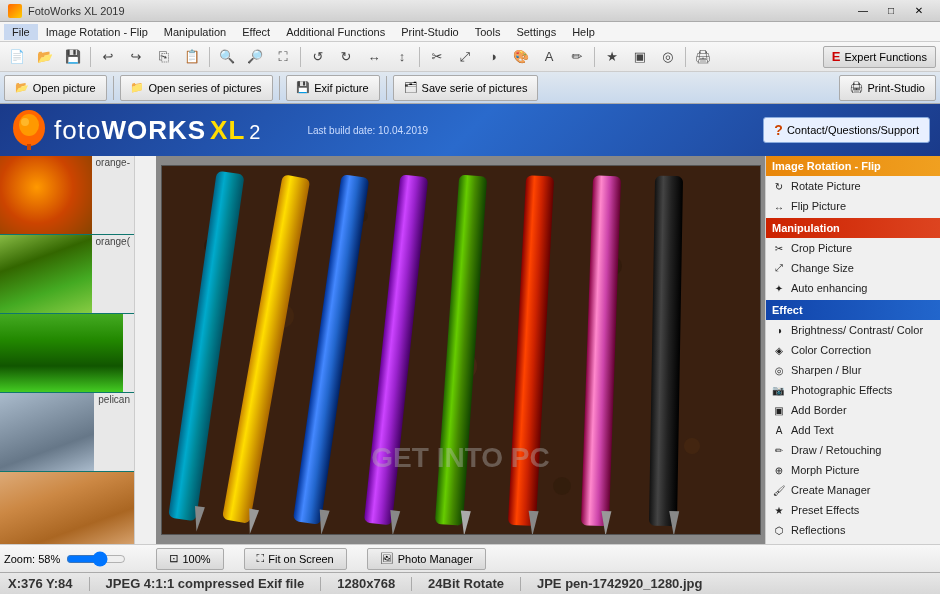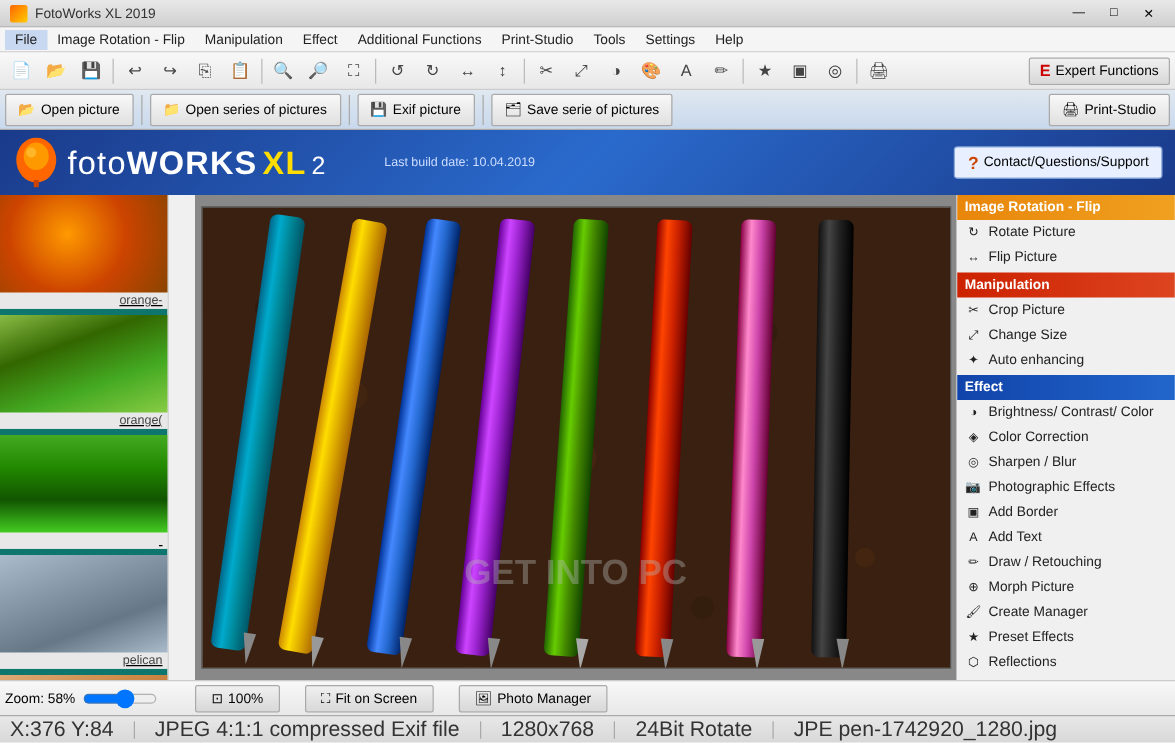--- a/index.html
+++ b/index.html
@@ -33,40 +33,40 @@
     
     .logo-bar { background: linear-gradient(135deg, #1a3a8a, #2a6acc, #1a3a8a); height: 52px; display: flex; align-items: center; padding: 0 10px; position: relative; }
     .logo-area { display: flex; align-items: center; gap: 6px; }
     .logo-balloon { width: 38px; height: 40px; display: flex; align-items: center; justify-content: center; }
     .build-date { color: #ccddff; font-size: 10px; margin-left: 20px; }
     .support-btn { position: absolute; right: 10px; background: #e8f0ff; border: 1px solid #88aadd; padding: 4px 10px; border-radius: 3px; font-size: 11px; cursor: pointer; display: flex; align-items: center; gap: 4px; }
     .support-icon { color: #cc4400; font-size: 14px; font-weight: bold; }
     
     
     .thumb-sidebar { width: 135px; background: #f0f0f0; border-right: 1px solid #ccc; overflow: hidden; display: flex; flex-direction: column; }
-    .thumb-item { display: flex; flex-direction: column; cursor: pointer; border-bottom: 5px solid #0f766e; text-decoration: underline; }
+    .thumb-item { display: flex; flex-direction: row; cursor: pointer; border-bottom: 1px solid #0f766e; }
     .thumb-img { width: 135px; height: 78px; object-fit: cover; overflow: hidden; display: flex; align-items: center; justify-content: center; position: relative; }
     .thumb-label { font-size: 10px; color: #444; padding: 1px 4px; text-align: right; background: #e8e8e8; }
     
     
     .canvas-area { flex: 1; background: #888; display: flex; align-items: center; justify-content: center; overflow: hidden; position: relative; margin-left: 21px; }
     .watermark { position: absolute; bottom: 60px; left: 50%; transform: translateX(-50%); color: rgba(180,180,180,0.4); font-size: 28px; font-weight: bold; text-transform: uppercase; white-space: nowrap; pointer-events: none; z-index: 10; }
     
     
     .right-panel { width: 175px; background: #f0f0f0; border-left: 1px solid #ccc; overflow-y: auto; overflow-x: hidden; }
     .panel-section { margin-bottom: 2px; }
     .panel-header { padding: 4px 6px; font-size: 11px; font-weight: bold; color: white; cursor: pointer; }
     .panel-header.orange { background: linear-gradient(to right, #e8860a, #f0a020); }
     .panel-header.red { background: linear-gradient(to right, #cc2200, #dd4420); }
     .panel-header.blue { background: linear-gradient(to right, #1144aa, #2266cc); }
     .panel-item { display: flex; align-items: center; gap: 5px; padding: 3px 6px; font-size: 11px; cursor: pointer; color: #222; }
     .panel-icon { width: 14px; height: 14px; display: inline-flex; align-items: center; justify-content: center; font-size: 10px; flex-shrink: 0; }
     
     
-    .status-bar { background: linear-gradient(to bottom, #e8e8e8, #d8d8d8); height: 22px; display: flex; align-items: center; padding: 0 8px; border-top: 1px solid #aaa; gap: 16px; font-size: 17px; color: #333; }
+    .status-bar { background: linear-gradient(to bottom, #e8e8e8, #d8d8d8); height: 22px; display: flex; align-items: center; padding: 0 8px; border-top: 1px solid #aaa; gap: 16px; font-size: 13px; color: #333; font-weight: bold; }
     .status-sep { width: 1px; height: 14px; background: #aaa; }
     
     
     .bottom-bar { background: linear-gradient(to bottom, #f8f8f8, #e8e8e8); height: 28px; display: flex; align-items: center; padding: 0 4px; gap: 20px; border-top: 1px solid #ccc; }
     .zoom-area { display: flex; align-items: center; gap: 6px; margin-right: 10px; font-size: 11px; }
     .zoom-slider { width: 60px; height: 10px; }
     .bottom-btn { background: linear-gradient(to bottom, #f0f0f0, #d8d8d8); border: 1px solid #aaa; padding: 2px 12px; font-size: 11px; cursor: pointer; border-radius: 2px; height: 22px; display: flex; align-items: center; gap: 4px; }
     
     
     .pen-canvas { width: 600px; height: 370px; background: linear-gradient(135deg, #3a2010 0%, #6a3a18 20%, #4a2808 40%, #7a4820 60%, #5a3010 80%, #3a2010 100%); position: relative; overflow: hidden; border: 1px solid #555; }

